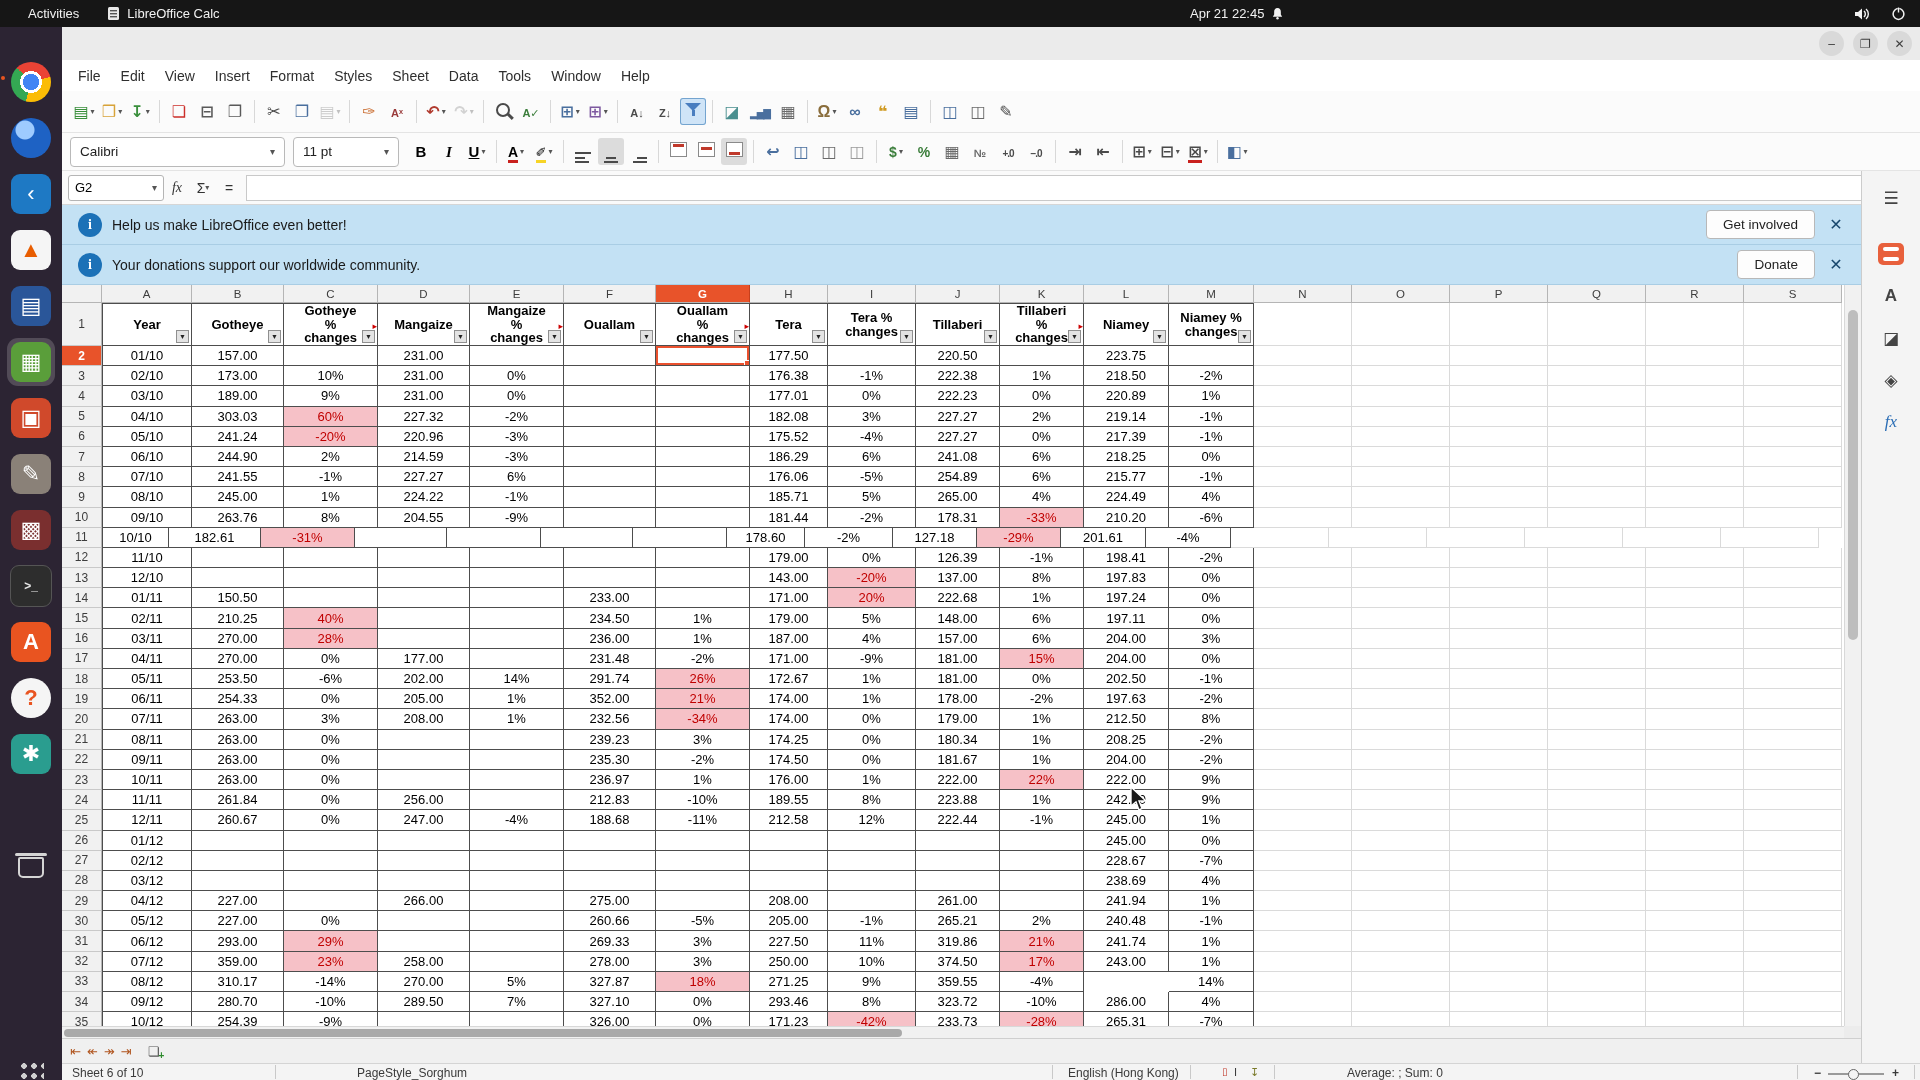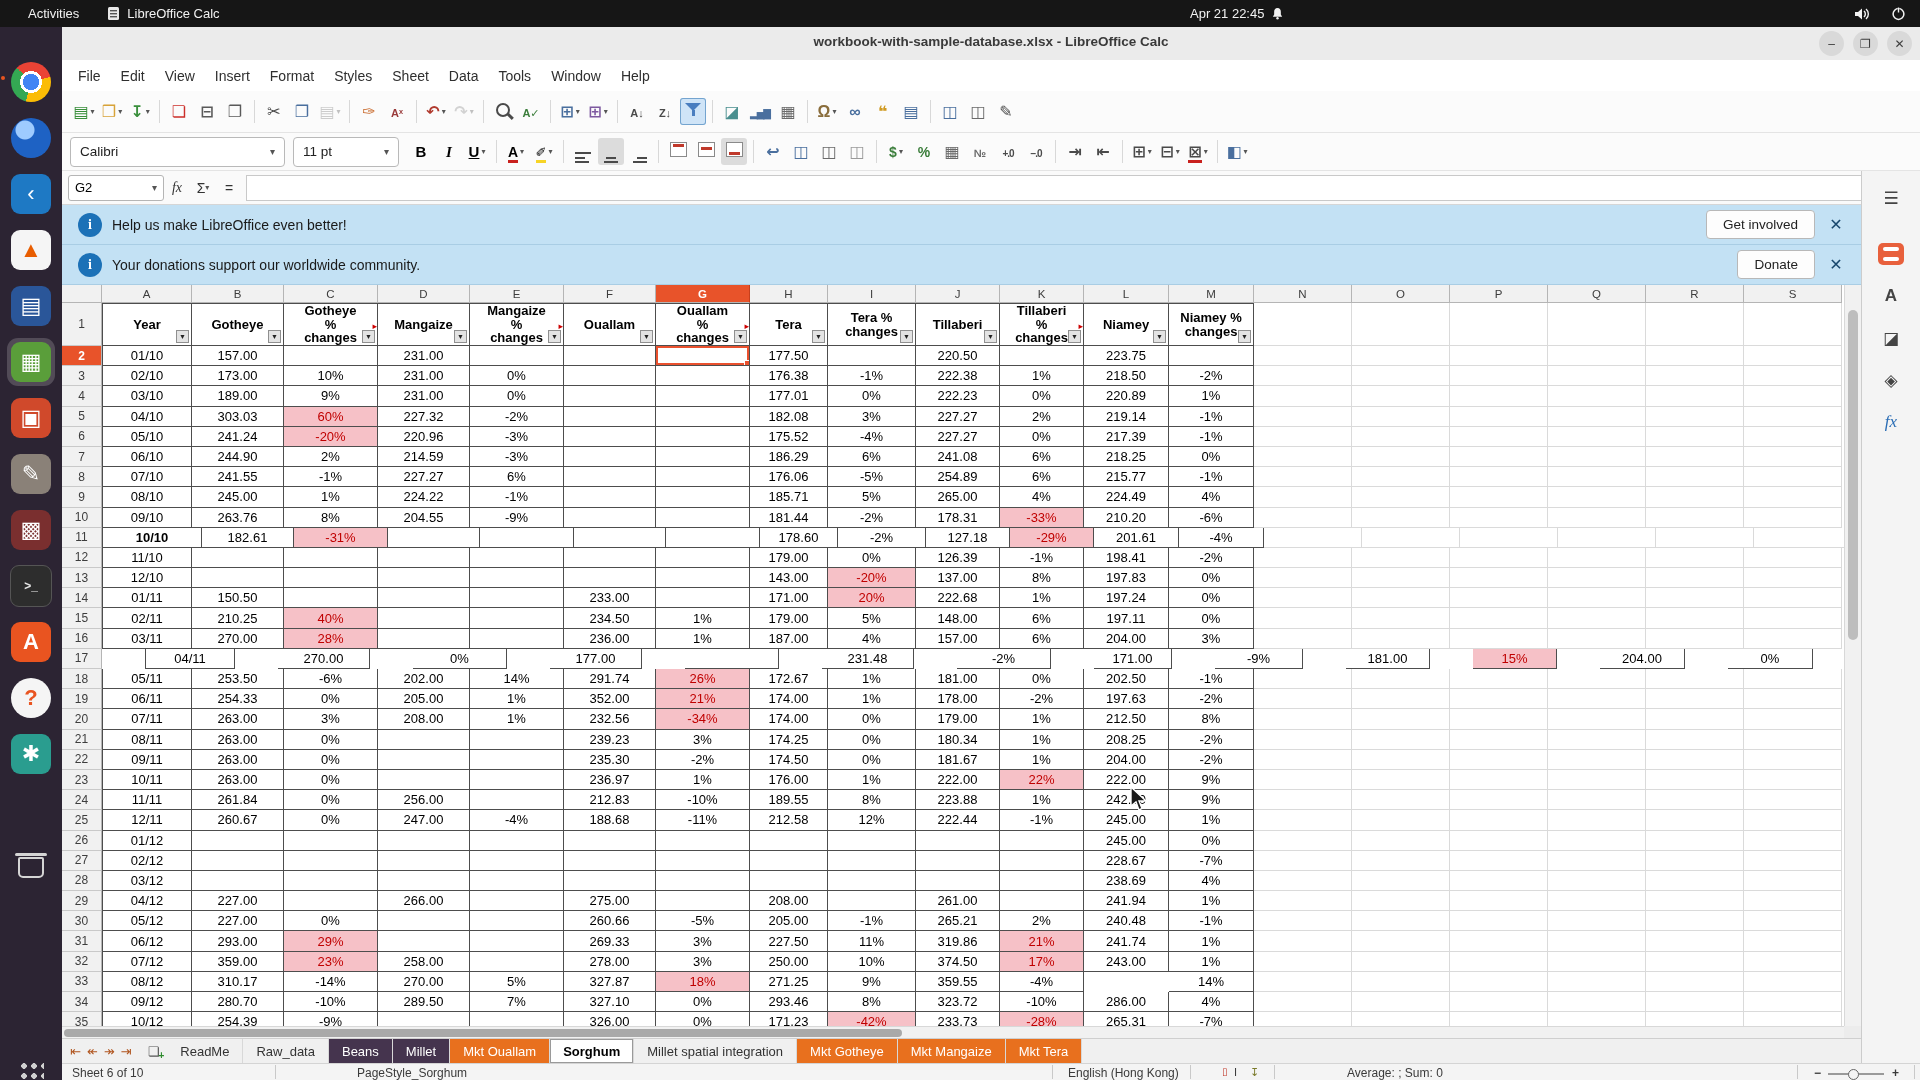--- a/index.html
+++ b/index.html
@@ -231,21 +231,20 @@
     </div>
     <div class="dock-item" style="top: 816px;">
       <span class="trashbin"></span>
     </div>
     <div class="dock-item" style="top: 1022px;">
       <span class="appsgrid"></span>
     </div>
   </div>
 
 <div class="abs" id="titlebar">
-  <div class="title">workbook-with-sample-database.xlsx - LibreOffice Calc</div>
   <div class="winbtn" style="right:76px;">–</div>
   <div class="winbtn" style="right:42px;">❐</div>
   <div class="winbtn" style="right:8px;">✕</div>
 </div>
 
 <div class="abs" id="menubar">
     <span class="menu-item">File</span>
     <span class="menu-item">Edit</span>
     <span class="menu-item">View</span>
     <span class="menu-item">Insert</span>
@@ -812,21 +811,21 @@
         <div class="dc" style="width: 85px; height: 20.2px;">-6%</div>
         <div class="lc" style="width: 98px; height: 20.2px;"></div>
         <div class="lc" style="width: 98px; height: 20.2px;"></div>
         <div class="lc" style="width: 98px; height: 20.2px;"></div>
         <div class="lc" style="width: 98px; height: 20.2px;"></div>
         <div class="lc" style="width: 98px; height: 20.2px;"></div>
         <div class="lc" style="width: 98px; height: 20.2px;"></div>
       </div>
       <div class="grow" style="height: 20.2px;">
         <div class="rh" style="height: 20.2px;">11</div>
-        <div class="dc first" style="width: 100px; height: 20.2px; font-weight: bold;">10/10</div>
+        <div class="dc first" style="width: 67px; height: 20.2px;">10/10</div>
         <div class="dc" style="width: 92px; height: 20.2px;">182.61</div>
         <div class="dc pink" style="width: 94px; height: 20.2px;">-31%</div>
         <div class="dc" style="width: 92px; height: 20.2px;"></div>
         <div class="dc" style="width: 94px; height: 20.2px;"></div>
         <div class="dc" style="width: 92px; height: 20.2px;"></div>
         <div class="dc" style="width: 94px; height: 20.2px;"></div>
         <div class="dc" style="width: 78px; height: 20.2px;">178.60</div>
         <div class="dc" style="width: 88px; height: 20.2px;">-2%</div>
         <div class="dc" style="width: 84px; height: 20.2px;">127.18</div>
         <div class="dc pink" style="width: 84px; height: 20.2px;">-29%</div>
@@ -942,21 +941,21 @@
         <div class="dc" style="width: 84px; height: 20.2px;">6%</div>
         <div class="dc" style="width: 85px; height: 20.2px;">204.00</div>
         <div class="dc" style="width: 85px; height: 20.2px;">3%</div>
         <div class="lc" style="width: 98px; height: 20.2px;"></div>
         <div class="lc" style="width: 98px; height: 20.2px;"></div>
         <div class="lc" style="width: 98px; height: 20.2px;"></div>
         <div class="lc" style="width: 98px; height: 20.2px;"></div>
         <div class="lc" style="width: 98px; height: 20.2px;"></div>
         <div class="lc" style="width: 98px; height: 20.2px;"></div>
       </div>
-      <div class="grow" style="height: 20.2px; gap: 43px;">
+      <div class="grow" style="height: 20.2px;">
         <div class="rh" style="height: 20.2px;">17</div>
         <div class="dc first" style="width: 90px; height: 20.2px;">04/11</div>
         <div class="dc" style="width: 92px; height: 20.2px;">270.00</div>
         <div class="dc" style="width: 94px; height: 20.2px;">0%</div>
         <div class="dc" style="width: 92px; height: 20.2px;">177.00</div>
         <div class="dc" style="width: 94px; height: 20.2px;"></div>
         <div class="dc" style="width: 92px; height: 20.2px;">231.48</div>
         <div class="dc" style="width: 94px; height: 20.2px;">-2%</div>
         <div class="dc" style="width: 78px; height: 20.2px;">171.00</div>
         <div class="dc" style="width: 88px; height: 20.2px;">-9%</div>
@@ -1378,32 +1377,20 @@
 <div class="abs" id="scorner"></div>
 
 <div class="abs" id="tabbar">
   <span class="tnav">
     <span>⇤</span>
     <span>↞</span>
     <span>↠</span>
     <span>⇥</span>
   </span>
   <span class="newsheet">❏<b>+</b></span>
-  <span id="tabs" style="display:flex;align-items:stretch;">
-      <span class="stab plain">ReadMe</span>
-      <span class="stab plain">Raw_data</span>
-      <span class="stab purple">Beans</span>
-      <span class="stab purple">Millet</span>
-      <span class="stab orange">Mkt Ouallam</span>
-      <span class="stab active">Sorghum</span>
-      <span class="stab plain">Millet spatial integration</span>
-      <span class="stab orange">Mkt Gotheye</span>
-      <span class="stab orange">Mkt Mangaize</span>
-      <span class="stab orange">Mkt Tera</span>
-    </span>
 </div>
 
 <div class="abs" id="statusbar">
   <span style="left:10px;">Sheet 6 of 10</span>
   <i class="ssep" style="left:213px;"></i>
   <span style="left:295px;">PageStyle_Sorghum</span>
   <i class="ssep" style="left:990px;"></i>
   <span style="left:1006px;">English (Hong Kong)</span>
   <i class="ssep" style="left:1128px;"></i>
   <span style="left:1160px;color:#c0392b;font-size:10px;">▯</span>

